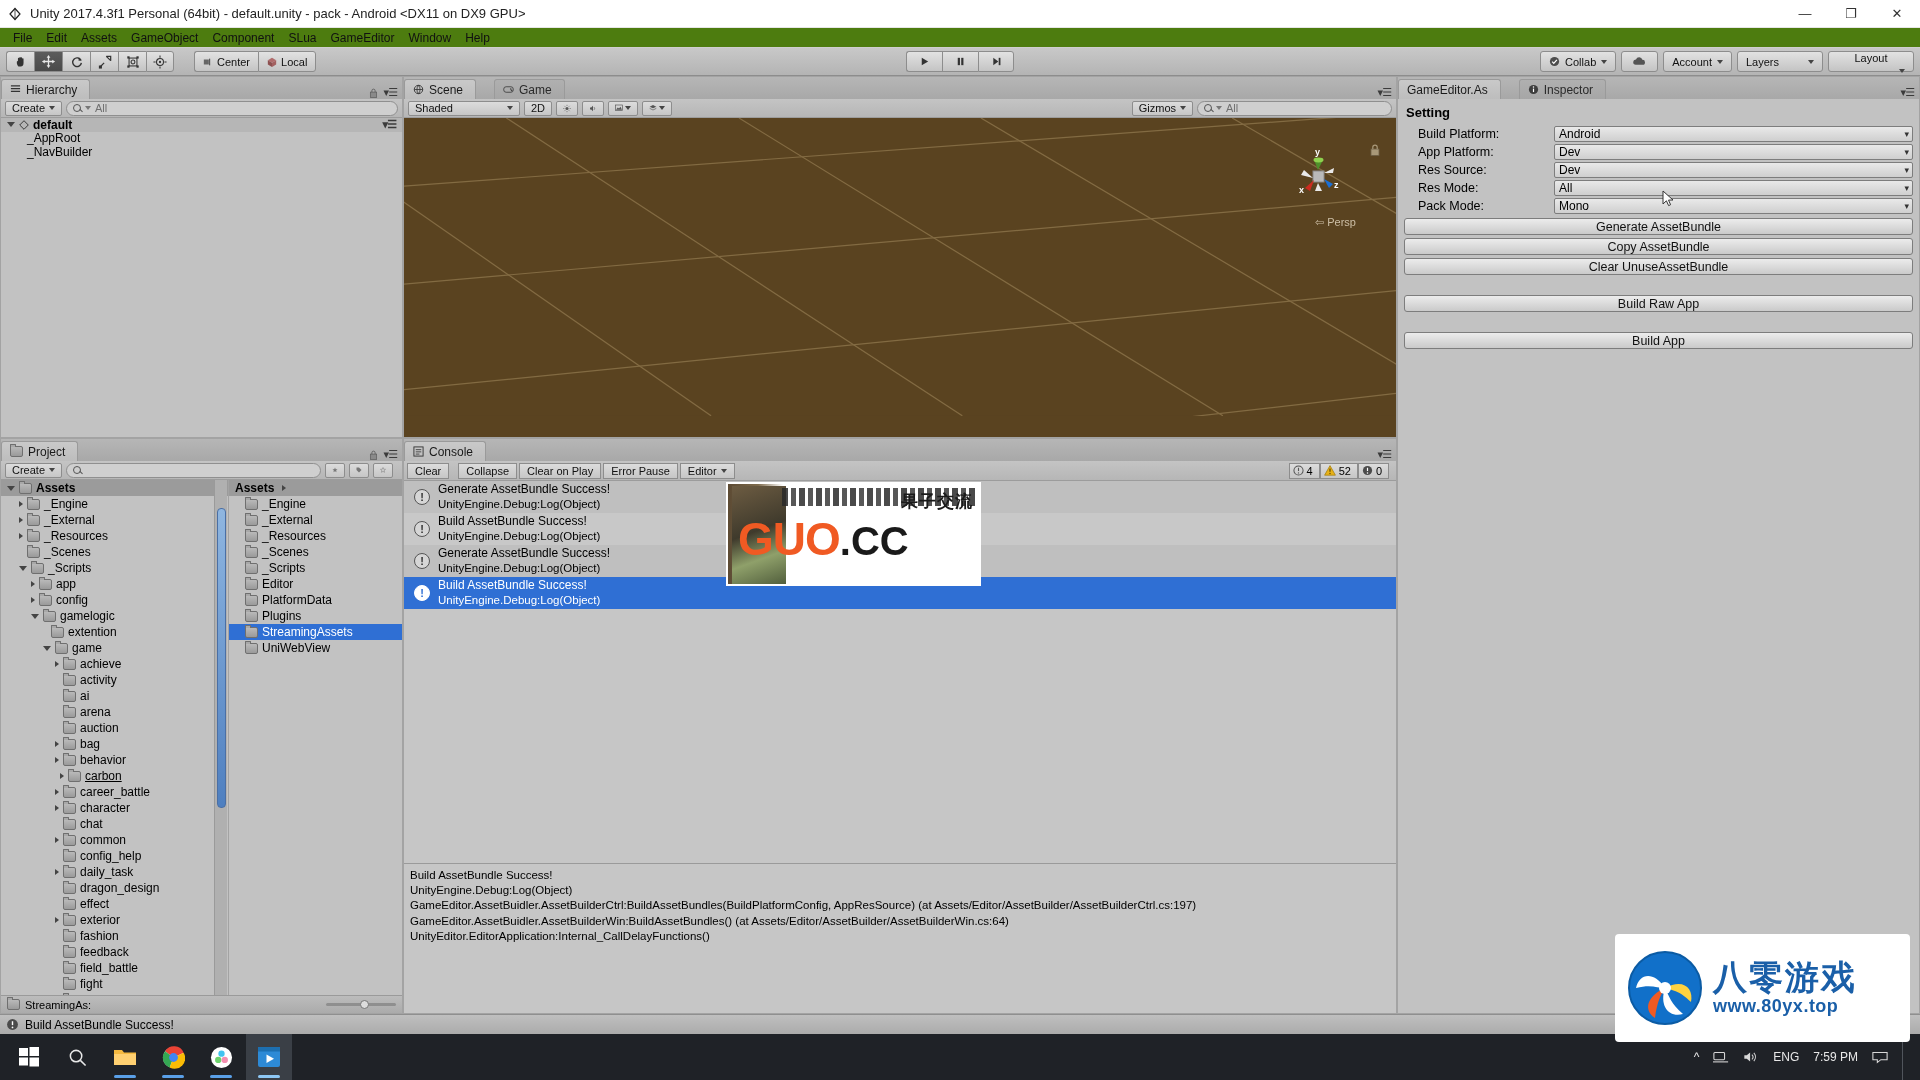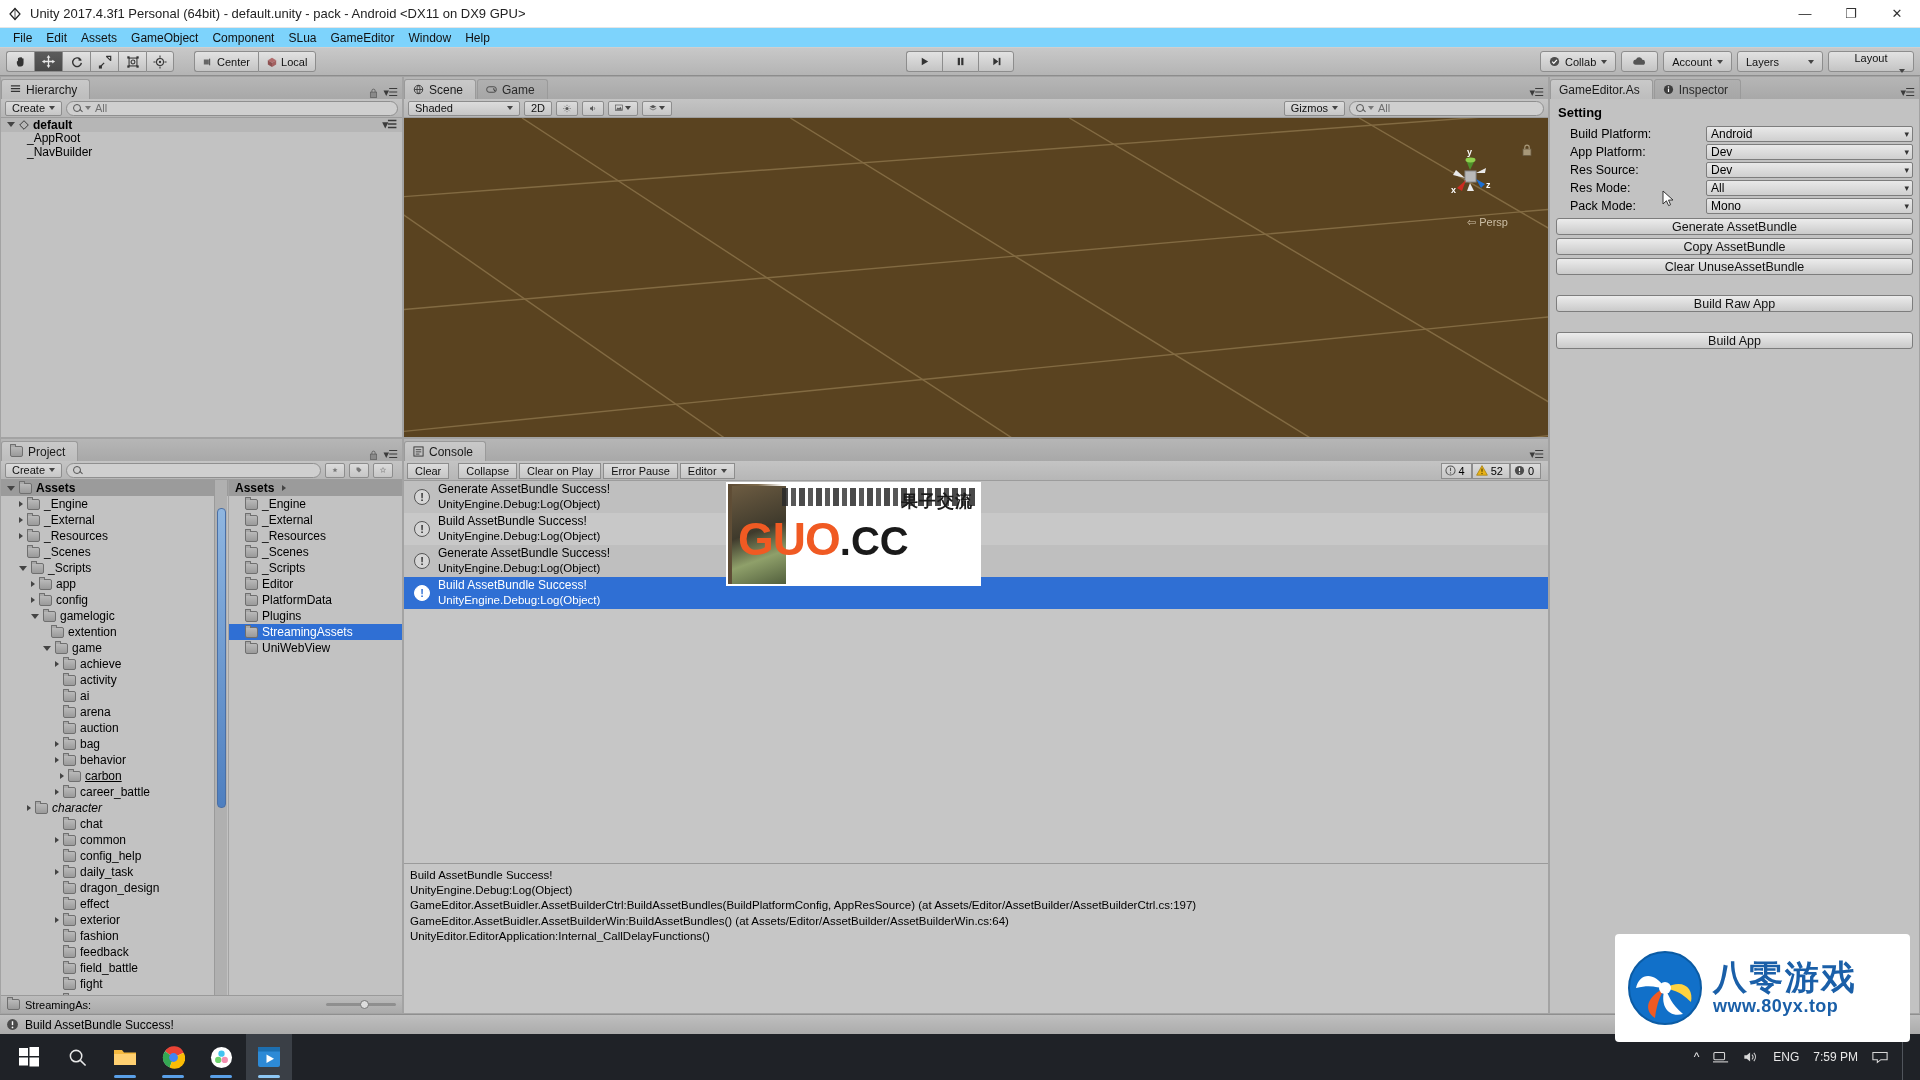--- a/index.html
+++ b/index.html
@@ -14,21 +14,21 @@
   .win { position:absolute; inset:0; display:flex; flex-direction:column; background:#c2c2c2; }
 
   
   .titlebar { height:28px; background:#fff; display:flex; align-items:center; border-bottom:1px solid #e6e6e6; flex:none; }
   .titlebar .tb-icon { width:30px; display:flex; justify-content:center; align-items:center; }
   .titlebar .tb-title { font-size:13px; color:#222; }
   .tb-btns { margin-left:auto; display:flex; height:100%; }
   .tb-btn { width:46px; display:flex; align-items:center; justify-content:center; font-size:13px; color:#333; }
 
   
-  .menubar { height:20px; background:#7dd3fc; display:flex; align-items:center; padding-left:6px; flex:none; border-bottom:1px solid #cfcfcf;}
+  .menubar { height:20px; background:#4d7c0f; display:flex; align-items:center; padding-left:6px; flex:none; border-bottom:1px solid #cfcfcf;}
   .menubar .mi { padding:0 7px; font-size:12px; line-height:20px; color:#111; }
 
   
   .utoolbar { height:28px; background:linear-gradient(#c8c8c8,#b4b4b4); border-bottom:1px solid #8d8d8d;
               display:flex; align-items:center; padding:0 6px; gap:0; flex:none; position:relative; }
   .tgroup { display:flex; }
   .tbtn { width:28px; height:21px; background:linear-gradient(#e2e2e2,#c4c4c4); border:1px solid #8d8d8d; border-right:none;
           display:flex; align-items:center; justify-content:center; }
   .tbtn:first-child { border-radius:3px 0 0 3px; }
   .tbtn:last-child { border-right:1px solid #8d8d8d; border-radius:0 3px 3px 0; }
@@ -45,26 +45,26 @@
   .playbtn:last-child { border-right:1px solid #8d8d8d; border-radius:0 3px 3px 0; }
   .rightgroup { margin-left:auto; display:flex; align-items:center; gap:5px; }
   .rbtn { height:21px; padding:0 8px; background:linear-gradient(#e2e2e2,#c4c4c4); border:1px solid #8d8d8d; border-radius:3px;
           display:flex; align-items:center; gap:5px; font-size:11px; color:#111; }
   .caret { width:0;height:0;border-left:3px solid transparent;border-right:3px solid transparent;border-top:4px solid #444; }
 
   
   .work { flex:1; display:flex; min-height:0; background:#a0a0a0; padding:0; }
   .col-left { width:403px; display:flex; flex-direction:column; flex:none; }
   .col-mid  { flex:1; display:flex; flex-direction:column; min-width:0; }
-  .col-right{ width:371px; display:flex; flex-direction:column; flex:none; }
+  .col-right{ width:523px; display:flex; flex-direction:column; flex:none; }
 
   .panel { background:#c2c2c2; border:1px solid #a3a3a3; display:flex; flex-direction:column; min-height:0; }
   .tabrow { height:22px; background:linear-gradient(#b6b6b6,#a8a8a8); display:flex; align-items:flex-end; position:relative; flex:none; }
   .tab { height:20px; padding:0 12px 0 8px; display:flex; align-items:center; gap:5px; font-size:12px; color:#1a1a1a;
-         background:linear-gradient(#c9c9c9,#bdbdbd); border:1px solid #9a9a9a; border-bottom:none; border-radius:3px 3px 0 0; margin-right:1px;}
+         background:linear-gradient(#c9c9c9,#bdbdbd); border:1px solid #9a9a9a; border-bottom:none; border-radius:3px 3px 0 0; margin-right:18px;}
   .tab.inactive { background:linear-gradient(#b0b0b0,#a6a6a6); color:#2a2a2a; }
   .tabrow .tabmenu { margin-left:auto; padding-right:5px; display:flex; align-items:center; gap:6px; }
   .hamb { font-size:11px; color:#3b3b3b; letter-spacing:-1px; }
 
   .subbar { height:19px; background:linear-gradient(#c4c4c4,#b6b6b6); border-bottom:1px solid #9c9c9c;
             display:flex; align-items:center; padding:0 4px; gap:4px; flex:none; }
   .mini { height:15px; padding:0 6px; font-size:11px; background:linear-gradient(#dcdcdc,#c6c6c6); border:1px solid #8d8d8d;
           border-radius:2px; display:flex; align-items:center; gap:4px; color:#111; }
   .searchbox { height:15px; flex:1; background:#cfcfcf; border:1px solid #8f8f8f; border-radius:8px; display:flex; align-items:center;
                padding:0 6px; gap:4px; font-size:11px; color:#6f6f6f; }
@@ -546,21 +546,21 @@
                 <span>carbon</span>
               </div>
               <div class="prow" style="padding-left:54px;">
                 <span class="arrow"></span>
                 <span class="folder">
                   <span class="fb"></span>
                   <span class="ft"></span>
                 </span>
                 <span>career_battle</span>
               </div>
-              <div class="prow" style="padding-left:26px;font-style:italic;">
+              <div class="prow" style="padding-left:54px;">
                 <span class="arrow"></span>
                 <span class="folder">
                   <span class="fb"></span>
                   <span class="ft"></span>
                 </span>
                 <span>character</span>
               </div>
               <div class="prow" style="padding-left:54px;">
                 <span class="arrow blank"></span>
                 <span class="folder">

